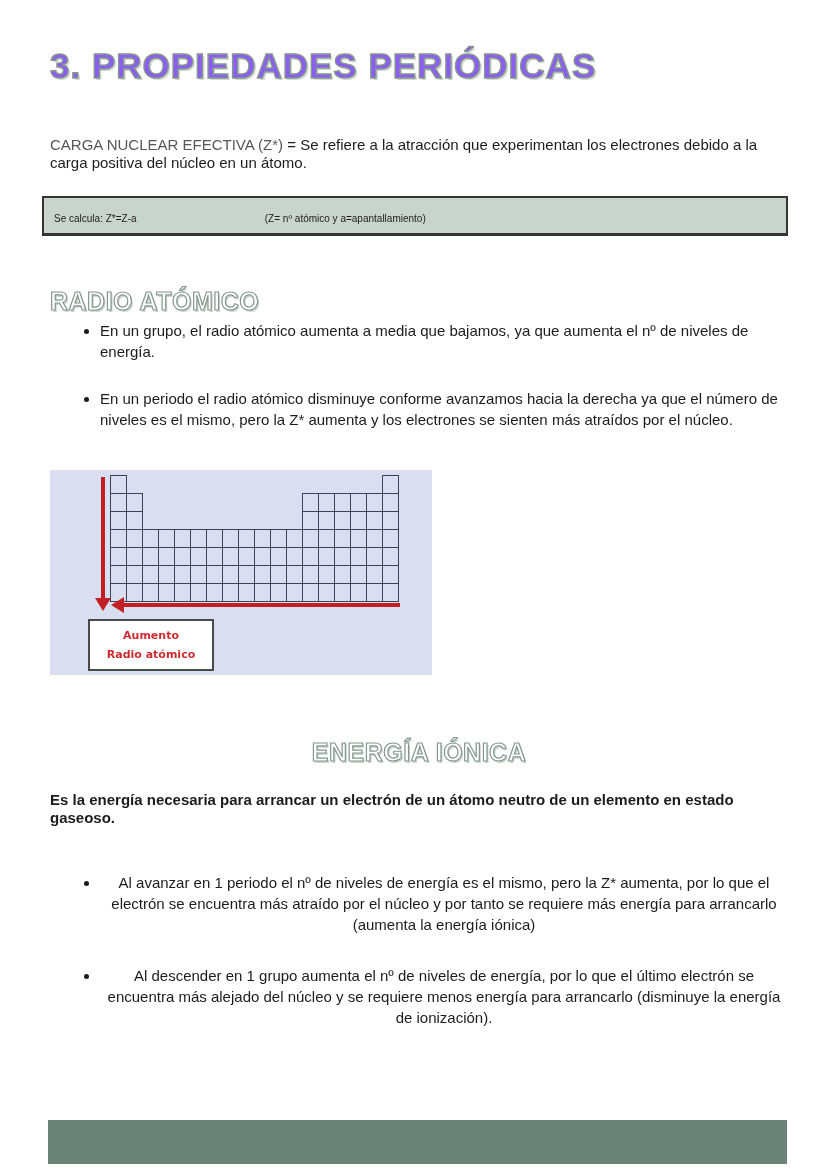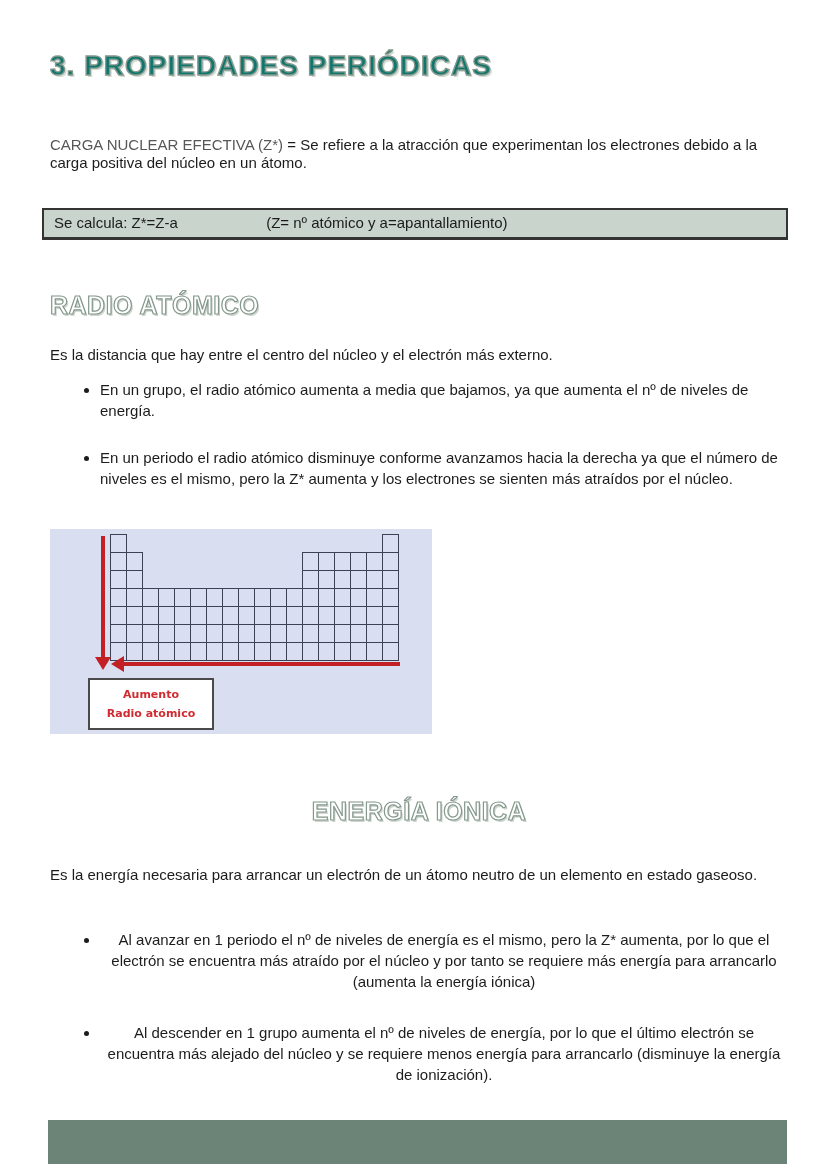--- a/index.html
+++ b/index.html
@@ -8,47 +8,47 @@
     width:828px;height:1171px;
     background:#ffffff;
     overflow:hidden;
     font-family:"Liberation Sans",sans-serif;
     color:#1c1c1c;
   }
   .content{padding:48px 40px 0 50px;}
 
   
   .doc-title{
-    font-size:28px;font-weight:bold;letter-spacing:1px;
-    color:#0f766e;
+    font-size:35px;font-weight:bold;letter-spacing:1px;
+    color:#8b5cf6;
     -webkit-text-stroke:1.4px var(--heading_outline);
     text-shadow:2px 2px 0 #d4dad4;
     line-height:36px;
   }
   .section-heading{
     font-size:25px;font-weight:bold;letter-spacing:.5px;
     color:#ffffff;
     -webkit-text-stroke:1.2px var(--heading_outline);
     text-shadow:1.5px 1.5px 0 #cfd6d0;
     line-height:30px;
   }
 
   .body-text{font-size:15px;line-height:18px;}
   .intro-par{margin-top:52px;}
   .lead-term{color:var(--lead_text);}
 
   .formula-box{
-    margin-top:36px;margin-left:-8px;
+    margin-top:24px;margin-left:-8px;
     width:calc(100% + 8px);
     box-sizing:border-box;
     background:var(--formula_box_bg);
     border:2px solid var(--formula_box_border);
     border-bottom-width:3px;
-    padding:2px 10px 4px 10px;
-    font-size:15px;line-height:21px;
+    padding:10px 10px 4px 10px;
+    font-size:10px;line-height:21px;
   }
   .formula-box .formula{display:inline-block;width:208px;}
 
   .heading-radio{margin-top:50px;}
   .radio-intro{margin-top:26px;}
 
   ul.bullets{margin:4px 0 0 0;padding-left:50px;}
   ul.bullets li{font-size:15px;line-height:21px;}
   ul.bullets.radio li + li{margin-top:26px;}
   ul.bullets.energia{margin-top:45px;text-align:center;}
@@ -82,21 +82,21 @@
     background:#ffffff;border:2px solid #4a4a4a;
     display:flex;flex-direction:column;align-items:center;justify-content:center;
   }
   .figure-label-box span{
     color:var(--label_red);
     font-family:"DejaVu Sans",sans-serif;
     font-weight:bold;font-size:11px;line-height:19px;
   }
 
   .heading-energia{margin-top:62px;text-align:center;}
-  .energia-intro{margin-top:40px;}
+  .energia-intro{margin-top:24px;font-weight:bold;}
 
   .footer-bar{
     position:absolute;left:48px;top:1120px;
     width:739px;height:44px;
     background:var(--footer_bar);
   }
 </style>
 </head>
 <body>
 
@@ -110,21 +110,20 @@
       <span>= Se refiere a la atracción que experimentan los electrones debido a la carga positiva del núcleo en un átomo.</span>
     </p>
 
     <div class="formula-box">
       <span class="formula">Se calcula: Z*=Z-a</span>
       <span>(Z= nº atómico y a=apantallamiento)</span>
     </div>
 
     <div class="section-heading heading-radio">RADIO ATÓMICO</div>
 
-    <p class="body-text radio-intro">Es la distancia que hay entre el centro del núcleo y el electrón más externo.</p>
 
     <ul class="bullets radio">
         <li>En un grupo, el radio atómico aumenta a media que bajamos, ya que aumenta el nº de niveles de energía.</li>
         <li>En un periodo el radio atómico disminuye conforme avanzamos hacia la derecha ya que el número de niveles es el mismo, pero la Z* aumenta y los electrones se sienten más atraídos por el núcleo.</li>
       </ul>
 
     <div class="figure">
       <div class="pt-grid">
           <div class="pt-row">
             <div class="pt-cell"></div>

